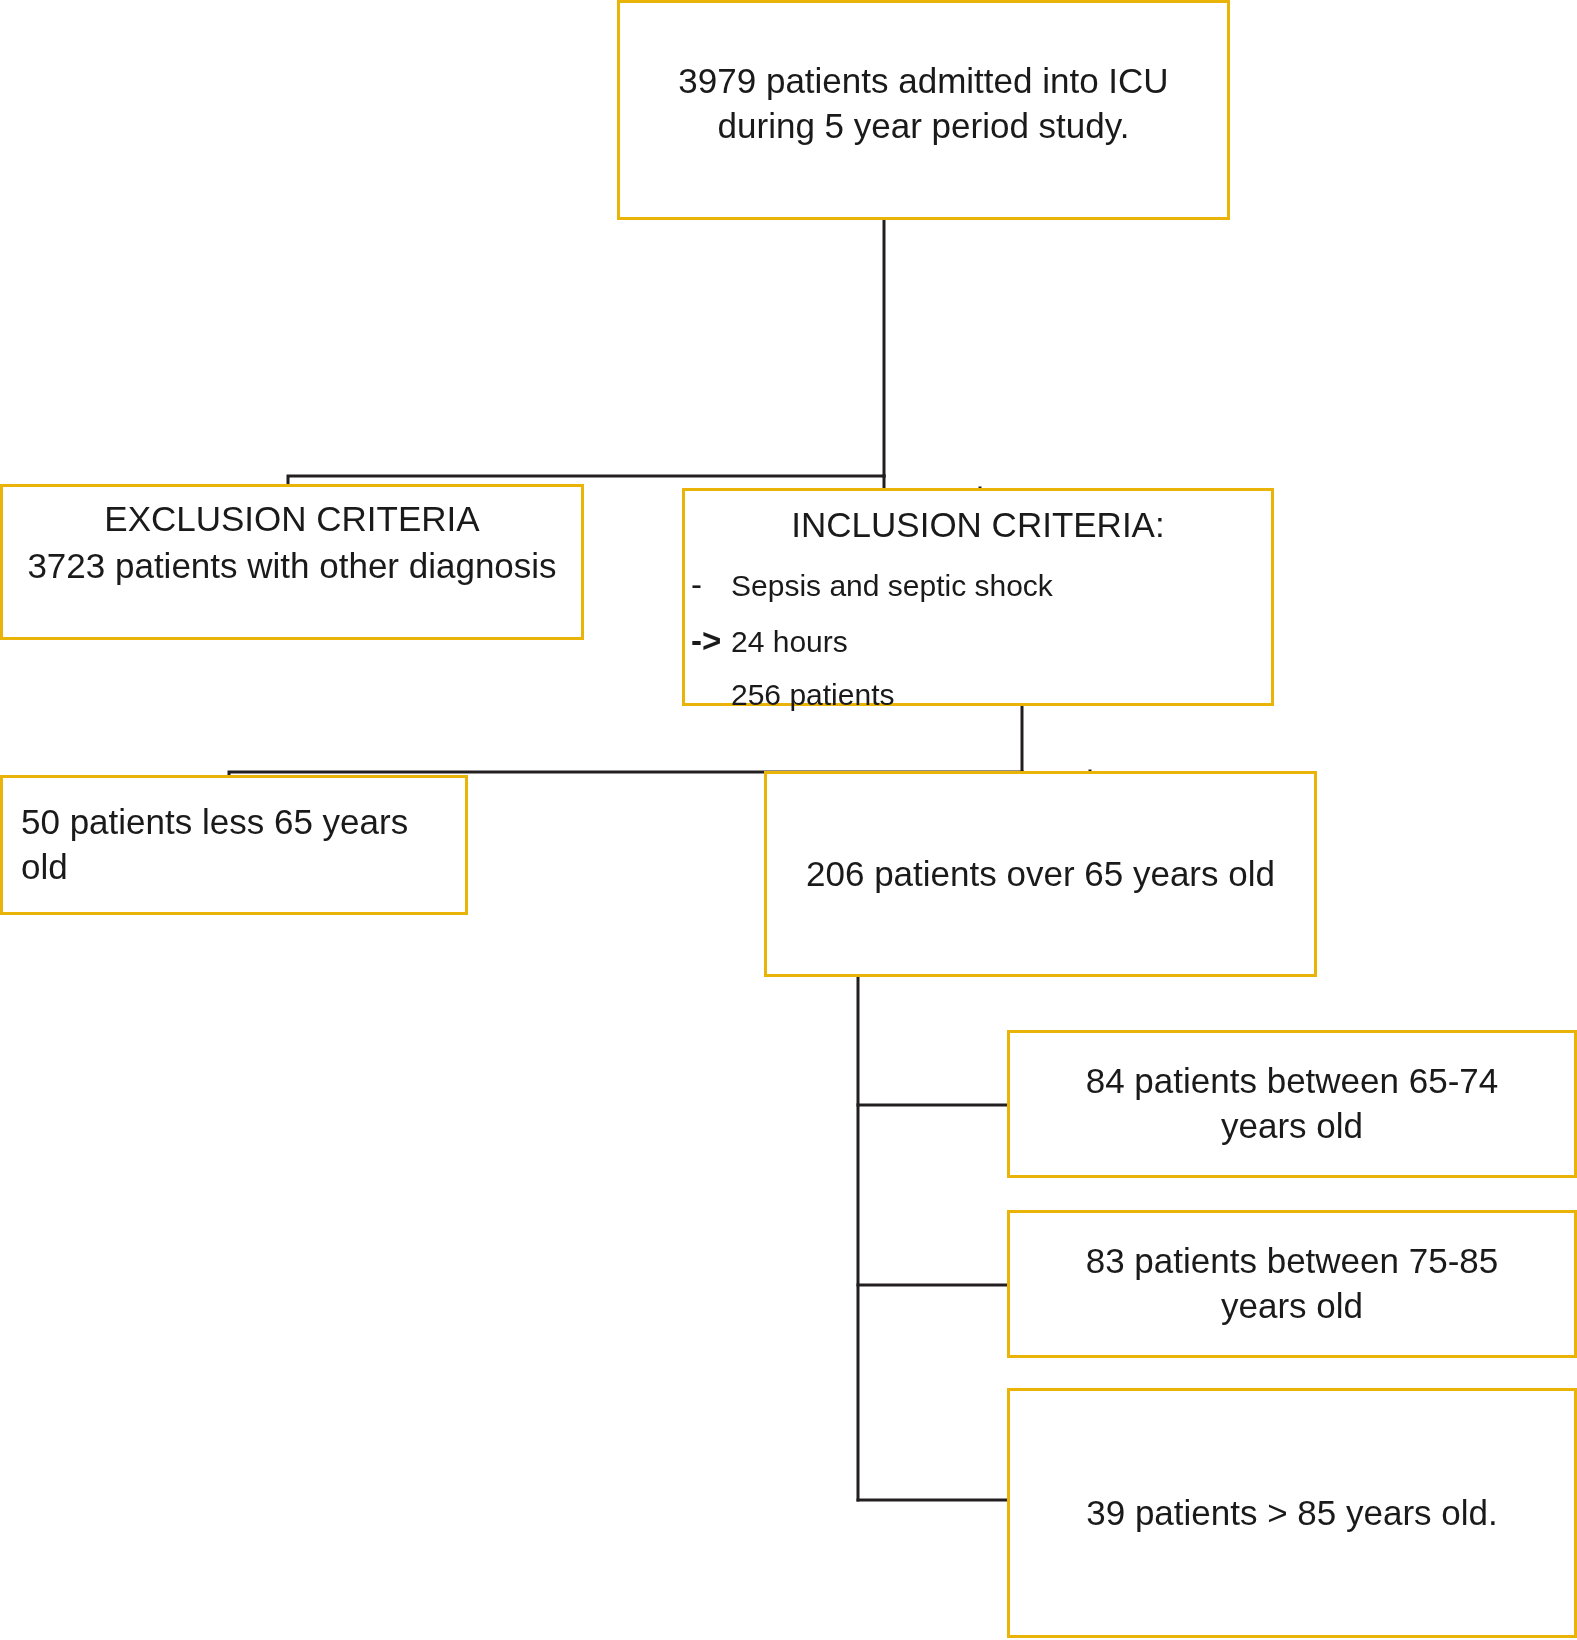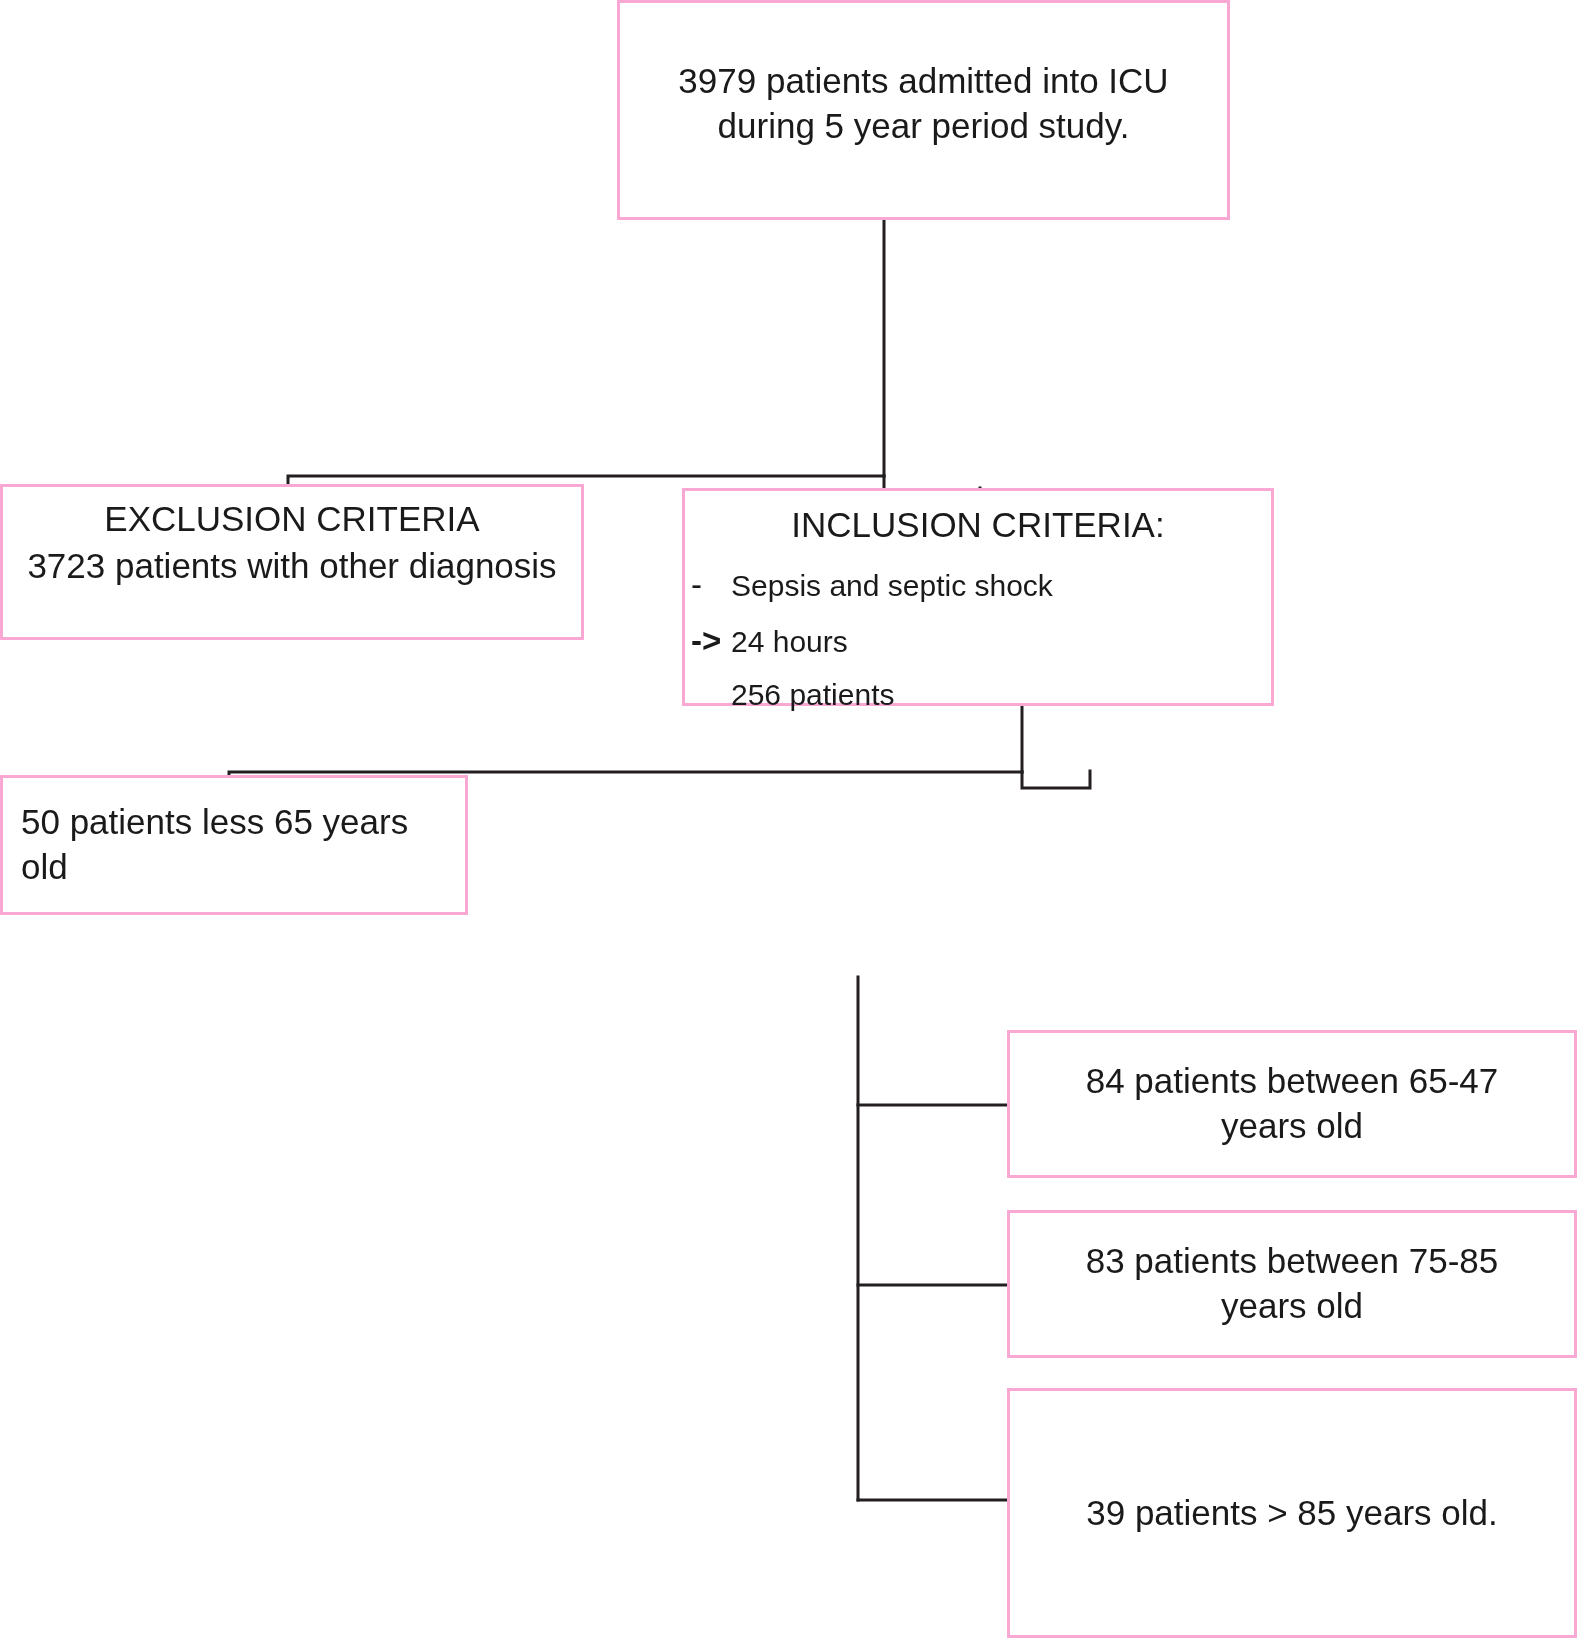--- a/index.html
+++ b/index.html
@@ -24,21 +24,21 @@
     left: 0;
     top: 0;
     width: 1577px;
     height: 1640px;
     pointer-events: none;
   }
   .node-box {
     position: absolute;
     box-sizing: border-box;
     background: #ffffff;
-    border: 3px solid #f9a8d4;
+    border: 3px solid #eab308;
     display: flex;
     flex-direction: column;
     justify-content: center;
   }
   .node-text {
     display: block;
     font-size: 35px;
     line-height: 1.28;
     color: #1a1a1a;
     white-space: pre-line;
@@ -155,23 +155,26 @@
     <div class="criteria-line">
       <span class="criteria-marker plain"></span>
       <span class="criteria-text">256 patients</span>
     </div>
   </div>
 
   <div class="node-box" id="node-under65">
     <span class="node-text t-left pad-x">50 patients less 65 years old</span>
   </div>
 
+  <div class="node-box" id="node-over65">
+    <span class="node-text t-center pad-x">206 patients over 65 years old</span>
+  </div>
 
   <div class="node-box" id="node-band-6574">
-    <span class="node-text t-center pad-x">84 patients between 65-47
+    <span class="node-text t-center pad-x">84 patients between 65-74
 years old</span>
   </div>
 
   <div class="node-box" id="node-band-7585">
     <span class="node-text t-center pad-x">83 patients between 75-85
 years old</span>
   </div>
 
   <div class="node-box" id="node-band-85">
     <span class="node-text t-center pad-x">39 patients &gt; 85 years old.</span>

